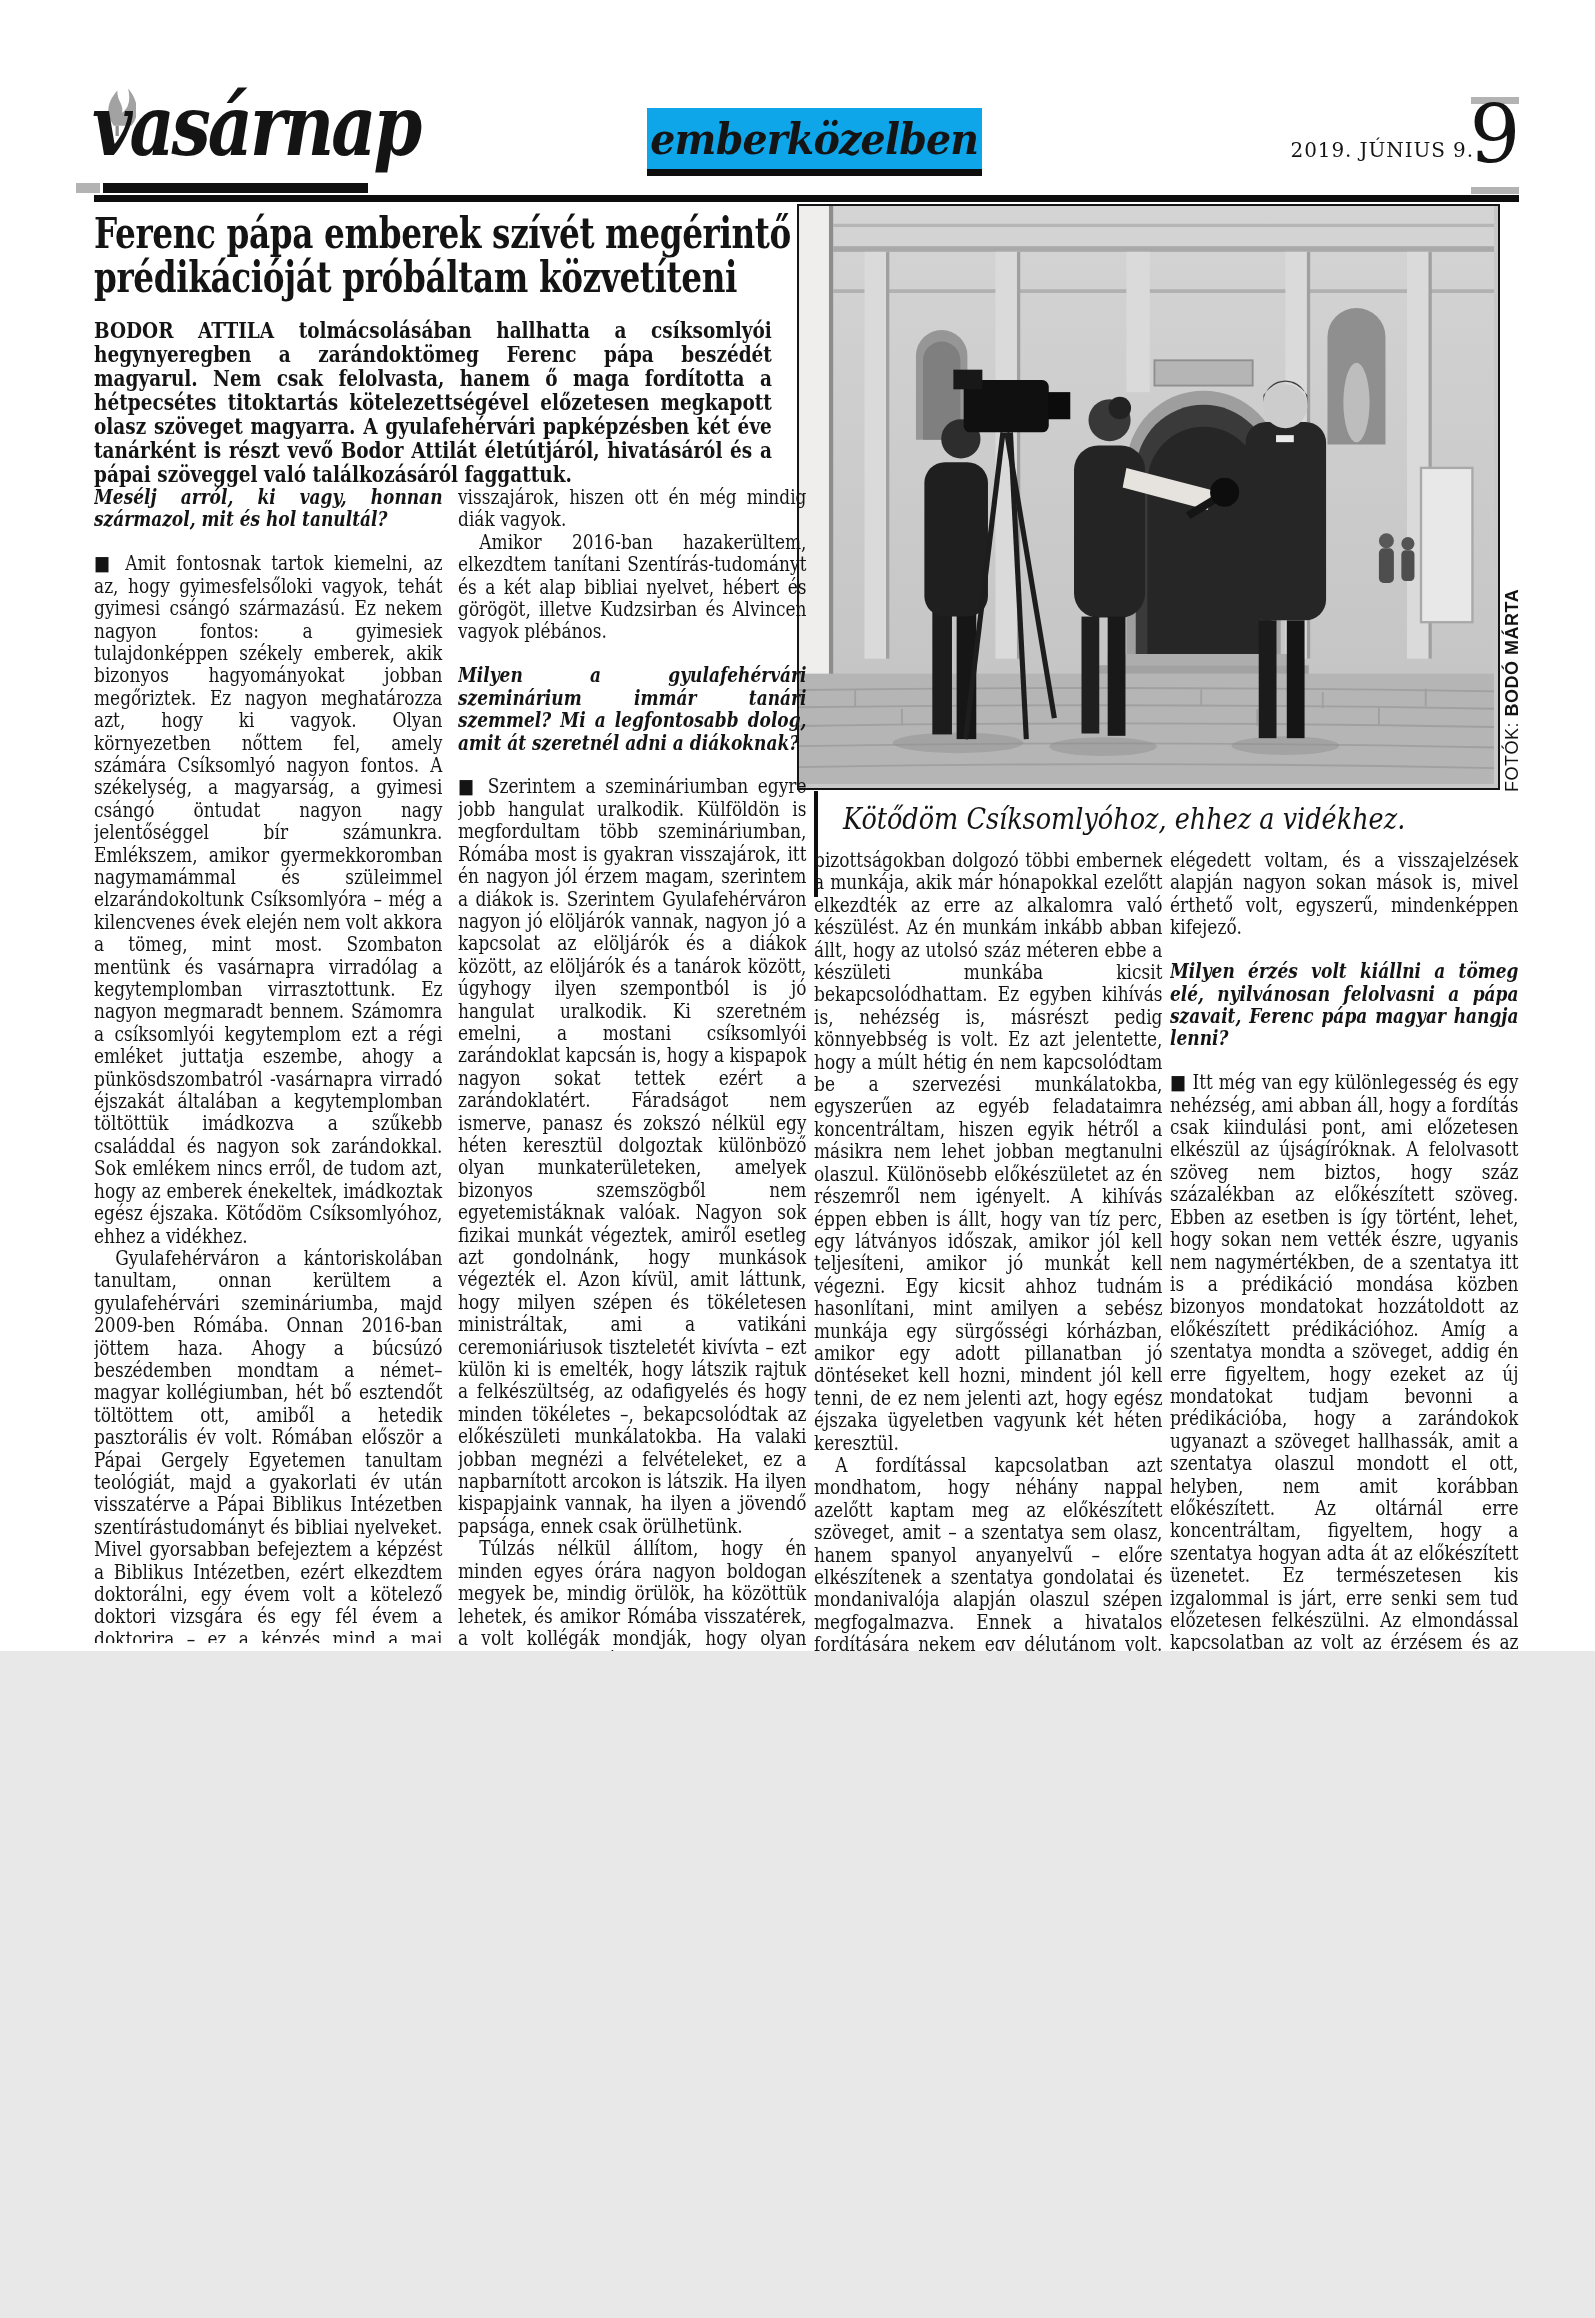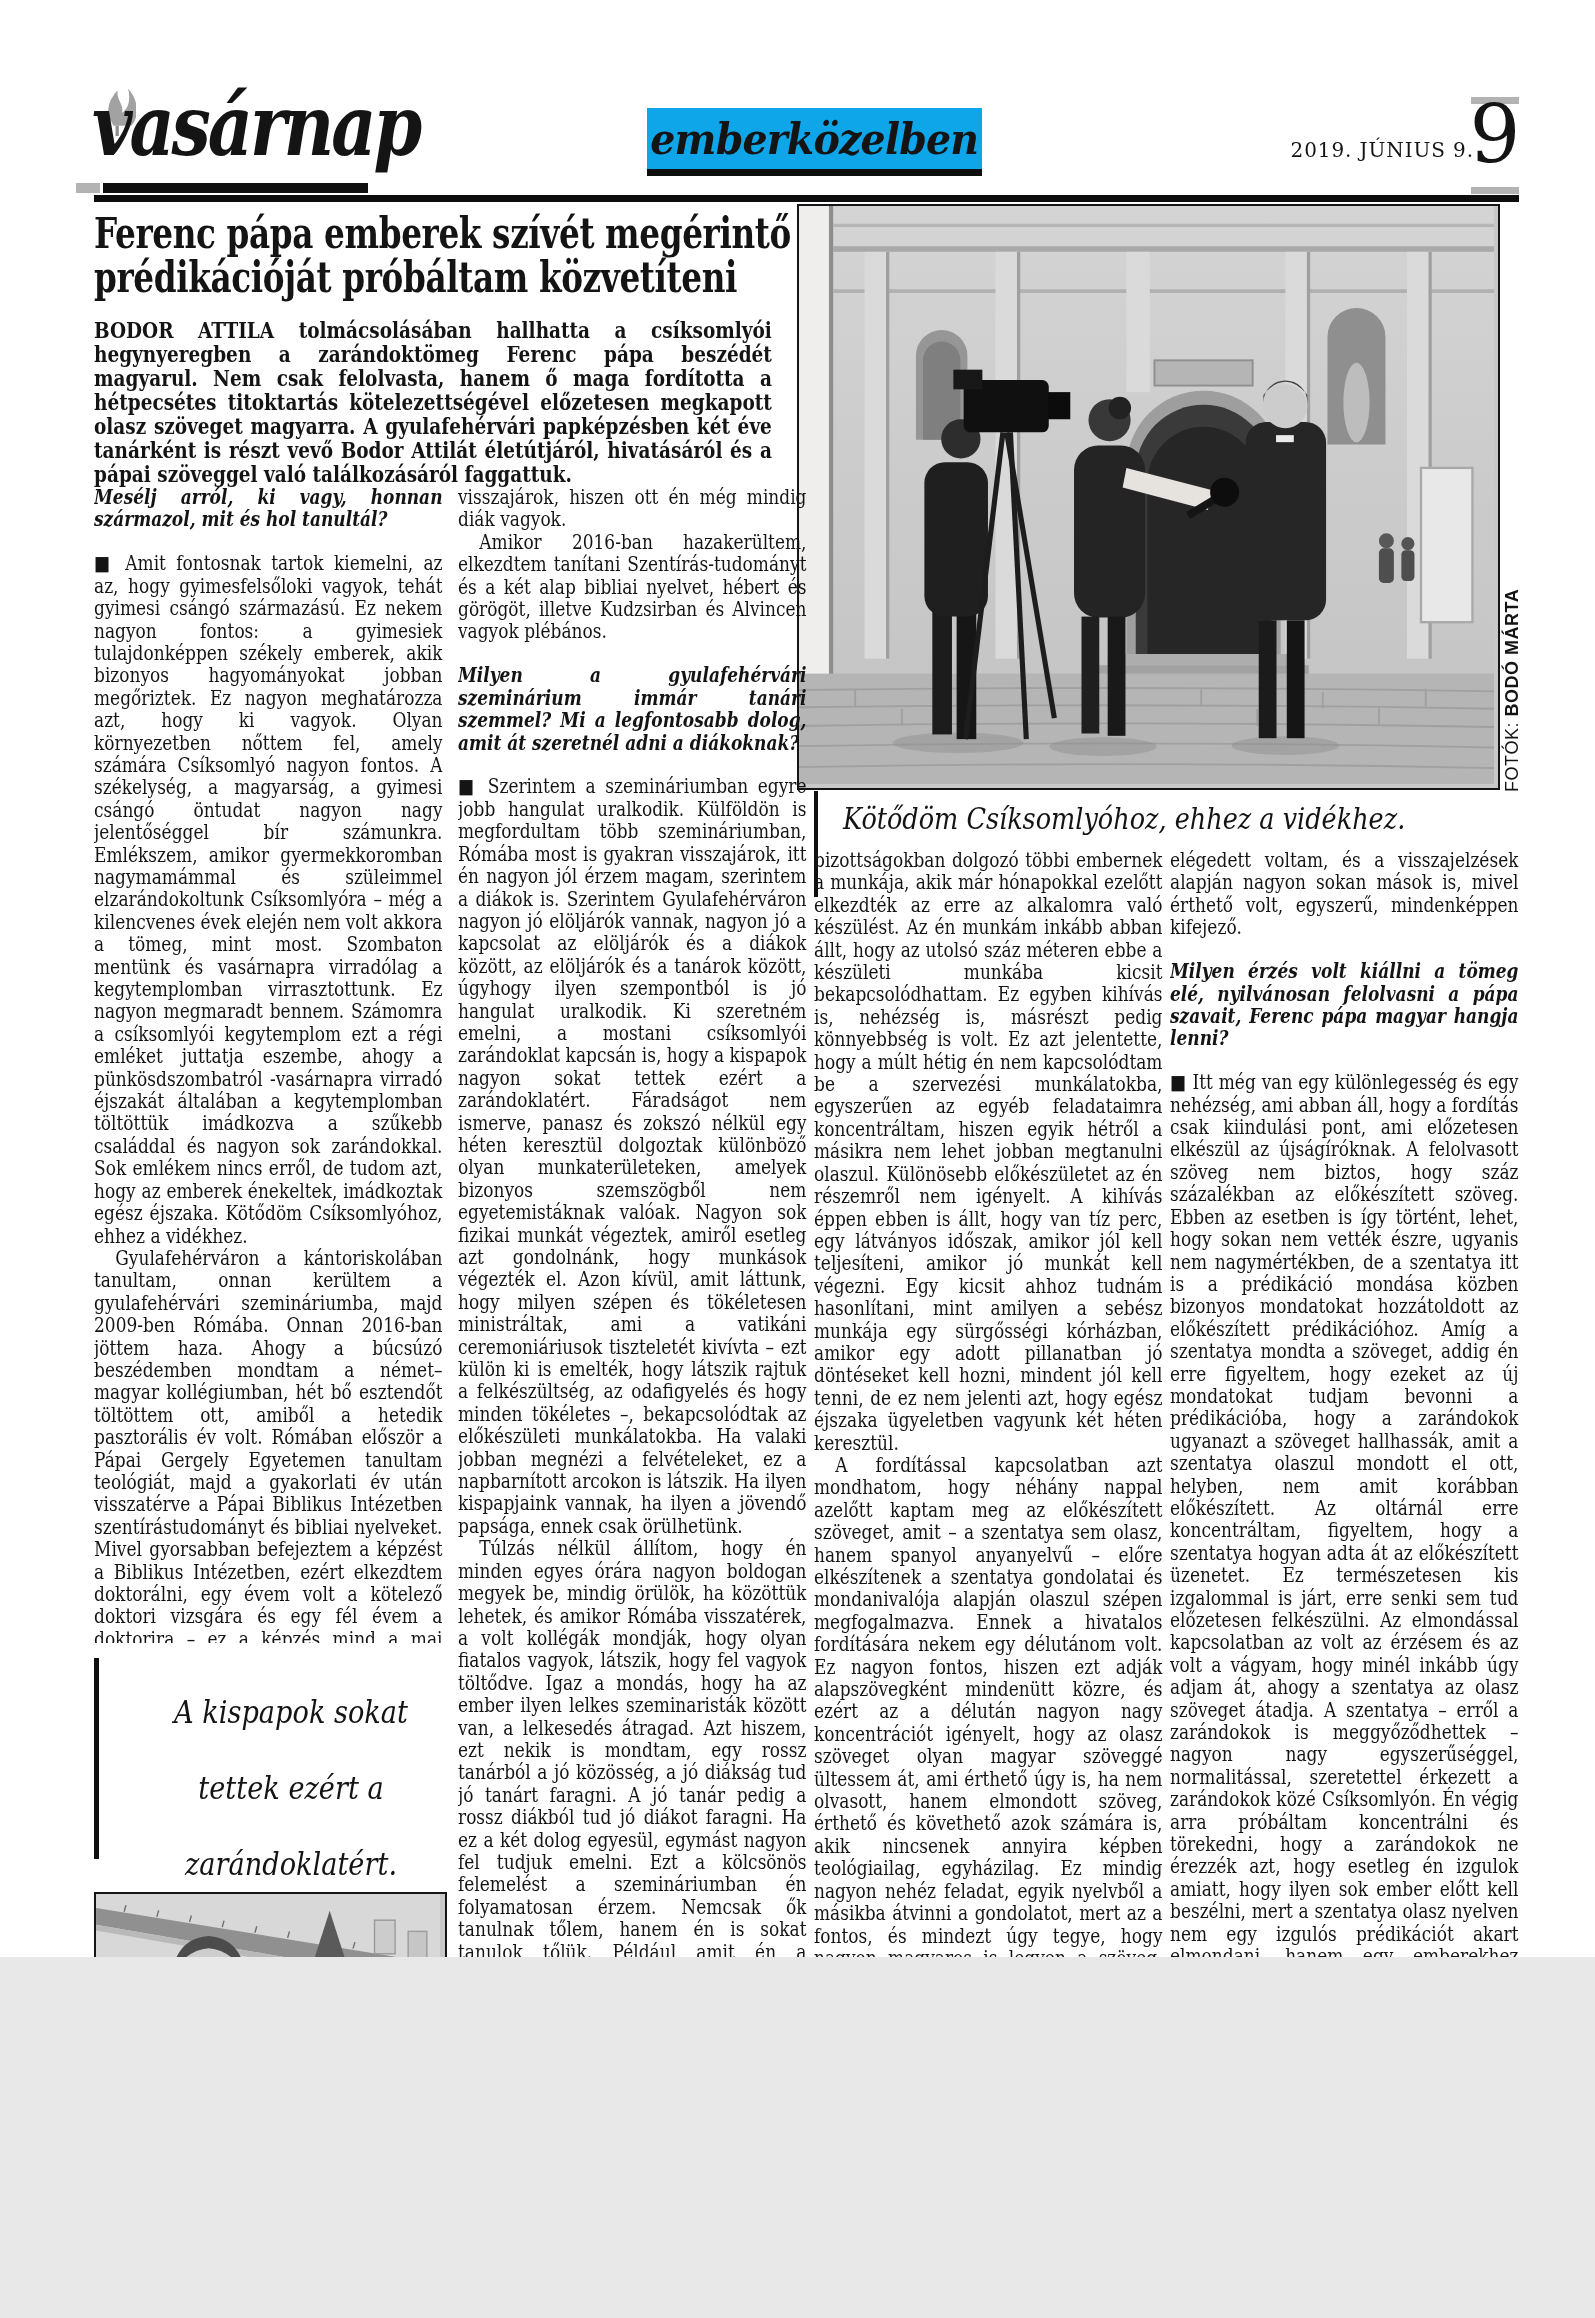--- a/index.html
+++ b/index.html
@@ -1,16 +1,16 @@
 <!DOCTYPE html>
 <html lang="hu" style="font-size:7.5px"><head>
 <meta charset="utf-8">
 <style>
   html,body{margin:0;padding:0;background:#e8e8e8;}
-  .page{position:relative;width:1595px;height:1957px;background:#ffffff;
+  .page{position:relative;width:1595px;height:1651px;background:#ffffff;
         font-family:"DejaVu Serif",serif;color:#141414;overflow:hidden;}
 
   
   .masthead-logo{position:absolute;left:92px;top:83px;font-size:85px;line-height:1;
      font-style:italic;font-weight:bold;letter-spacing:-3.7px;transform:scaleX(.82);transform-origin:0 0;}
   .flame{position:absolute;left:96px;top:79px;}
   .logo-sq{position:absolute;left:76px;top:183px;width:24px;height:10.3px;background:#b3b3b3;}
   .logo-bar{position:absolute;left:103px;top:183px;width:265px;height:10.3px;background:#101010;}
 
   .section-box{position:absolute;left:647px;top:108px;width:335px;height:61px;background:#0ea5e9;

